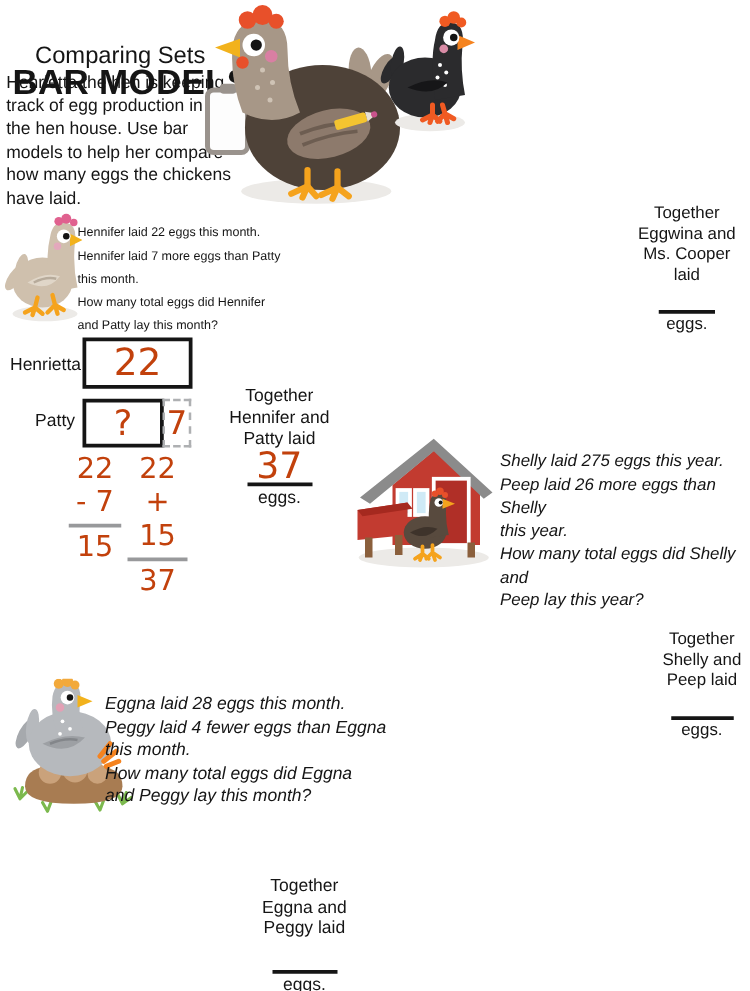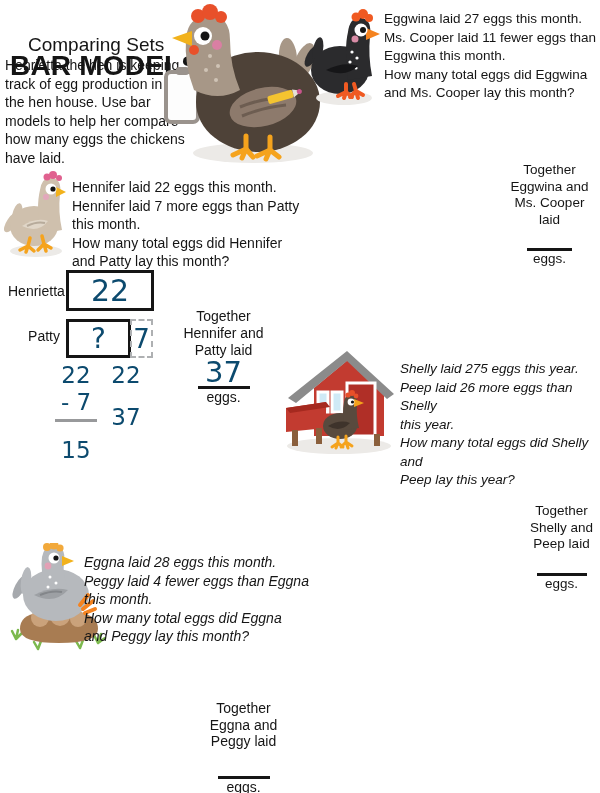--- a/index.html
+++ b/index.html
@@ -6,27 +6,27 @@
   .page{position:relative;width:600px;height:793px;background:#ffffff;overflow:hidden;
         font-family:"Liberation Sans", sans-serif;color:#151515;}
   .abs{position:absolute;}
   .pre{white-space:pre-line;}
   .title{font-size:28px;font-weight:bold;letter-spacing:.2px;margin-top:45px;}
   .subtitle{font-size:19px;}
   .intro{font-size:14px;line-height:18.5px;}
   .ptext{font-size:13.5px;line-height:18.5px;}
   .answer{ text-align:center;font-size:13.5px;line-height:16.5px;margin-top:44px;}
   .ansline{height:3px;background:#151515;margin:0 auto;}
-  .hand{font-family:"DejaVu Sans", sans-serif;color:#0c4a6e;}
+  .hand{font-family:"DejaVu Sans", sans-serif;color:#c2410c;}
   .bmlabel{font-size:14px;text-align:right;}
   .bmbox{position:absolute;border:3px solid #151515;display:flex;align-items:center;justify-content:center;background:#fff;}
   .bmdash{position:absolute;border:2px dashed #aeb0b2;display:flex;align-items:center;justify-content:center;}
   .workcol{position:absolute;text-align:center;font-size:23px;line-height:27px;}
   .workcol .op{border-bottom:3px solid #98999b;padding:0 3px 3px 3px;}
-  .workcol .res{padding-top:15px;}
+  .workcol .res{padding-top:3px;}
   svg{display:block;}
 </style>
 </head>
 <body>
 
 <div class="page">
 
   <div class="abs title" style="left:10px;top:5px;">BAR MODELS</div>
   <div class="abs subtitle" style="left:28px;top:34px;">Comparing Sets</div>
   <div class="abs intro pre" style="left:5px;top:56px;width:185px;">Henrietta the hen is keeping
@@ -92,25 +92,20 @@
       <circle cx="50" cy="54" r="1.6" fill="#fff"></circle>
         <circle cx="56" cy="60" r="1.6" fill="#fff"></circle>
       <path d="M26 62 Q44 53 58 58 Q46 70 26 62 Z" fill="#161618"></path>
       <g stroke="#f05a22" stroke-width="4" stroke-linecap="round" fill="none">
         <path d="M46 84 L46 76 M46 84 L38 88 M46 84 L44 90 M46 84 L52 89"></path>
         <path d="M56 83 L54 76 M56 83 L50 89 M56 83 L58 90 M56 83 L63 87"></path>
       </g>
     </svg>
   </div>
 
-  <div class="abs ptext pre" style="left:384px;top:10px;width:214px;">Eggwina laid 27 eggs this month.
-Ms. Cooper laid 11 fewer eggs than
-Eggwina this month.
-How many total eggs did Eggwina
-and Ms. Cooper lay this month?</div>
   <div class="abs answer" style="left:502px;top:118px;width:95px;">
     <div class="pre">Together
 Eggwina and
 Ms. Cooper
 laid</div>
     <div class="ansline" style="width:45px;margin-top:20px;"></div>
     <div>eggs.</div>
   </div>
 
   <div class="abs" style="left:4px;top:170px;">
@@ -129,21 +124,21 @@
       <circle cx="42" cy="27" r="3" fill="#e3a8bc"></circle>
       <path d="M18 56 Q32 47 44 51 Q34 64 18 56 Z" fill="#e0d6c8"></path>
       <path d="M23 56 Q33 51 41 53" stroke="#b7ab9b" stroke-width="2" fill="none"></path>
       <g stroke="#f5a31d" stroke-width="3.5" stroke-linecap="round" fill="none">
         <path d="M24 76 L26 68 M24 76 L16 80 M24 76 L22 82 M24 76 L30 81"></path>
         <path d="M40 74 L38 66 M40 74 L34 80 M40 74 L42 81 M40 74 L47 78"></path>
       </g>
     </svg>
   </div>
 
-  <div class="abs ptext pre" style="left:72px;top:178px;width:250px;font-size:14px;">Hennifer laid 22 eggs this month.
+  <div class="abs ptext pre" style="left:62px;top:178px;width:250px;font-size:10px;">Hennifer laid 22 eggs this month.
 Hennifer laid 7 more eggs than Patty
 this month.
 How many total eggs did Hennifer
 and Patty lay this month?</div>
 
   <div class="abs bmlabel" style="left:8px;top:283px;width:52px;">Henrietta</div>
   <div class="bmbox" style="left:66px;top:270px;width:82px;height:35px;">
     <span class="hand" style="font-size:30px;">22</span>
   </div>
   <div class="abs bmlabel" style="left:8px;top:328px;width:52px;">Patty</div>
@@ -163,20 +158,21 @@
     <div>eggs.</div>
   </div>
 
   <div class="workcol hand" style="left:55px;top:362px;width:42px;">
     <div>22</div>
     <div class="op">- 7</div>
     <div class="res">15</div>
   </div>
   <div class="workcol hand" style="left:102px;top:362px;width:48px;">
     <div>22</div>
+    <div class="op">+ 15</div>
     <div class="res">37</div>
   </div>
 
   <div class="abs" style="left:284px;top:346px;">
     <svg width="114" height="110" viewBox="0 0 114 110">
       <ellipse cx="55" cy="100" rx="52" ry="8" fill="#eceae7"></ellipse>
       <polygon points="30,42 65,13 100,42 100,90 30,90" fill="#c23b30"></polygon>
       <polygon points="4,52 63,5 110,48 103,53 63,15 12,57" fill="#8b8b8b"></polygon>
       <rect x="63" y="37" width="28" height="53" fill="#b02f27" stroke="#fff" stroke-width="3"></rect>
       <circle cx="68" cy="66" r="2" fill="#fff"></circle>

